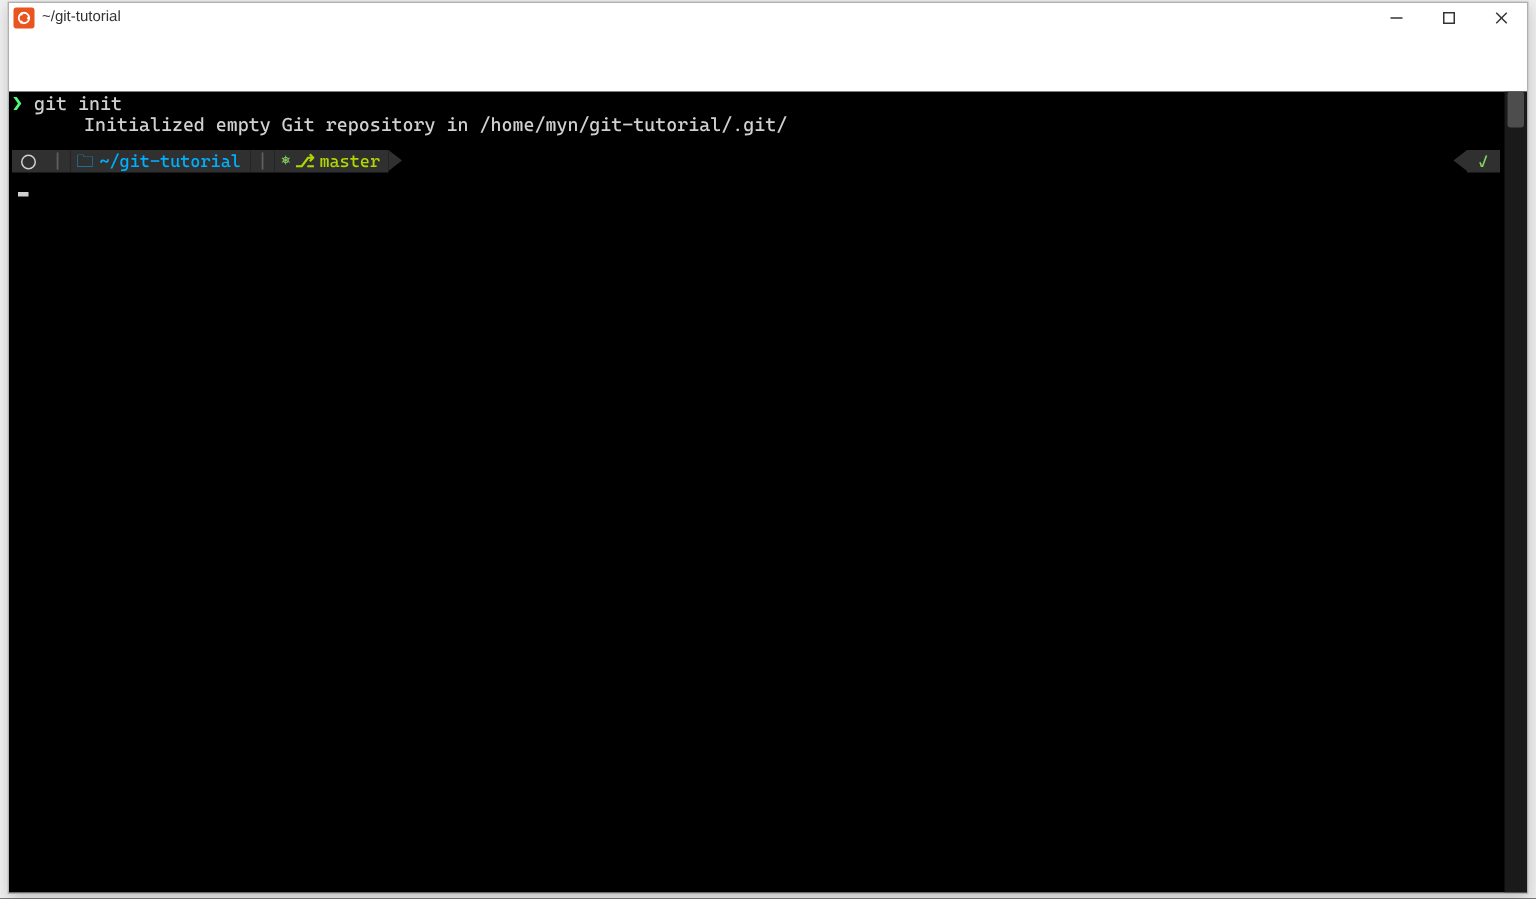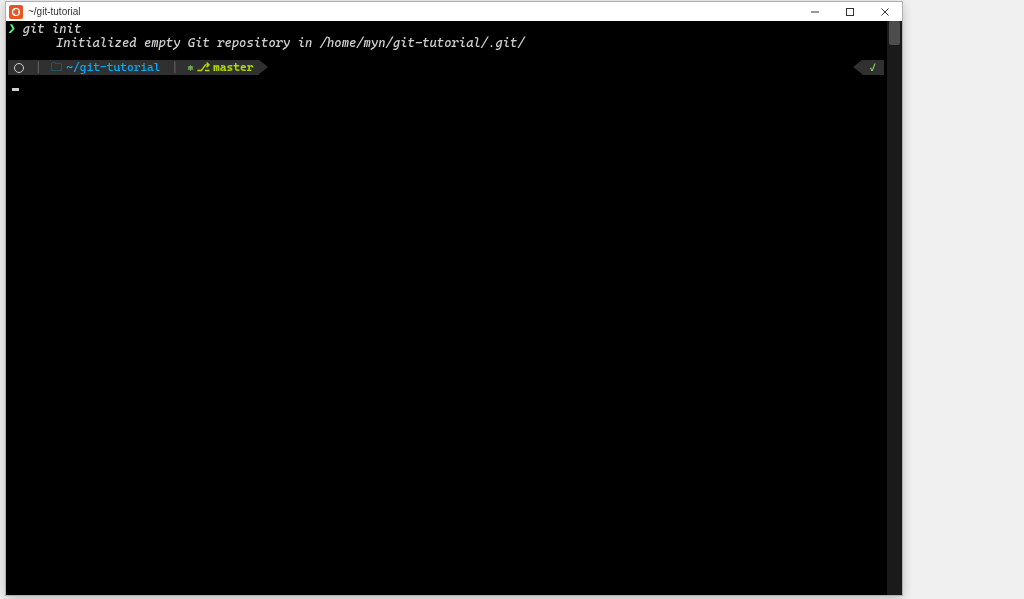--- a/index.html
+++ b/index.html
@@ -8,27 +8,28 @@
       height: 599px;
       background: #f0f0f0;
       font-family: "Segoe UI", Tahoma, sans-serif;
       overflow: hidden;
       position: relative;
     }
     .window {
       position: absolute;
       top: 1px;
       left: 5px;
-      width: 898px;
+      width: 1014px;
       height: 595px;
       background: #ffffff;
       border: 1px solid #b0b0b0;
       box-shadow: 0 3px 10px rgba(0,0,0,0.2);
       display: flex;
       flex-direction: column;
+      gap: 40px;
     }
     .titlebar {
       height: 19px;
       background: #ffffff;
       display: flex;
       align-items: center;
       font-size: 10px;
       color: #333;
     }
     .titlebar .icon {
@@ -60,21 +61,21 @@
       font-family: "Cascadia Mono", "Consolas", monospace;
       font-size: 12.5px;
       line-height: 14px;
       padding: 0;
       position: relative;
       overflow: hidden;
     }
     .terminal-inner {
       padding: 1px 2px;
     }
-    .line { white-space: pre; font-style: italic; }
+    .line { white-space: pre; }
     .prompt-symbol { color: #50fa7b; }
     .cmd { color: #d0d0d0; }
     .output { color: #d0d0d0; margin-left: 48px; }
 
     .powerline {
       display: flex;
       align-items: stretch;
       height: 15px;
       margin-top: 10px;
       position: relative;
@@ -107,21 +108,21 @@
     .seg-path {
       background: #303030;
     }
     .seg-path .folder { color: #00afff; margin-right: 4px; }
     .seg-path .path-text { color: #00afff; }
     .seg-git {
       background: #303030;
     }
     .seg-git .branch-ico { color: #87d75f; margin-right: 3px; font-size:10.5px; }
     .seg-git .branch-ico2 { color: #afd700; margin-right: 3px; font-weight:bold; }
-    .seg-git .branch-text { color: #afd700; font-weight: bold; }
+    .seg-git .branch-text { color: #afd700; }
     .arrow-end {
       width: 0; height: 0;
       border-top: 7.5px solid transparent;
       border-bottom: 7.5px solid transparent;
       border-left: 9px solid #303030;
     }
     .right-status {
       position: absolute;
       right: 16px;
       top: 0;

